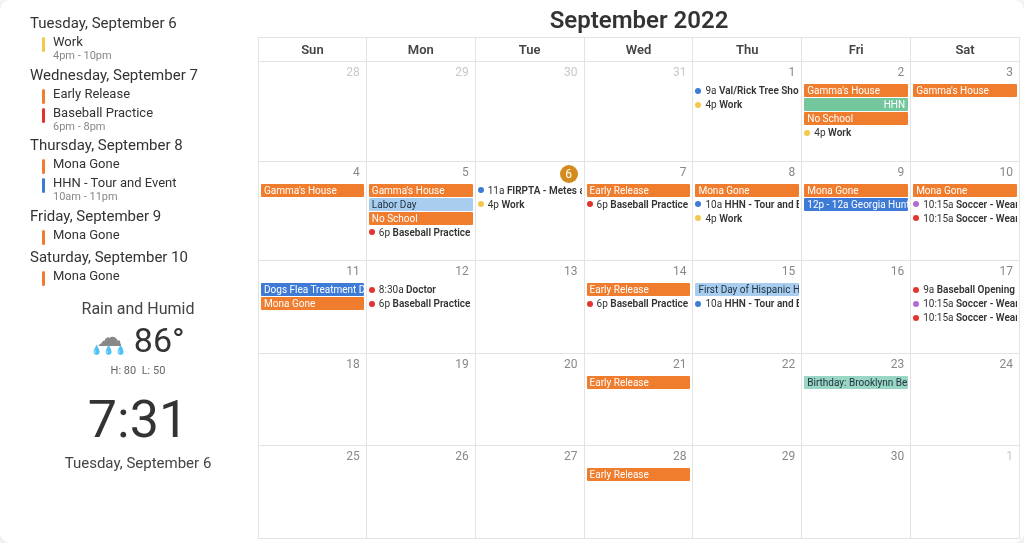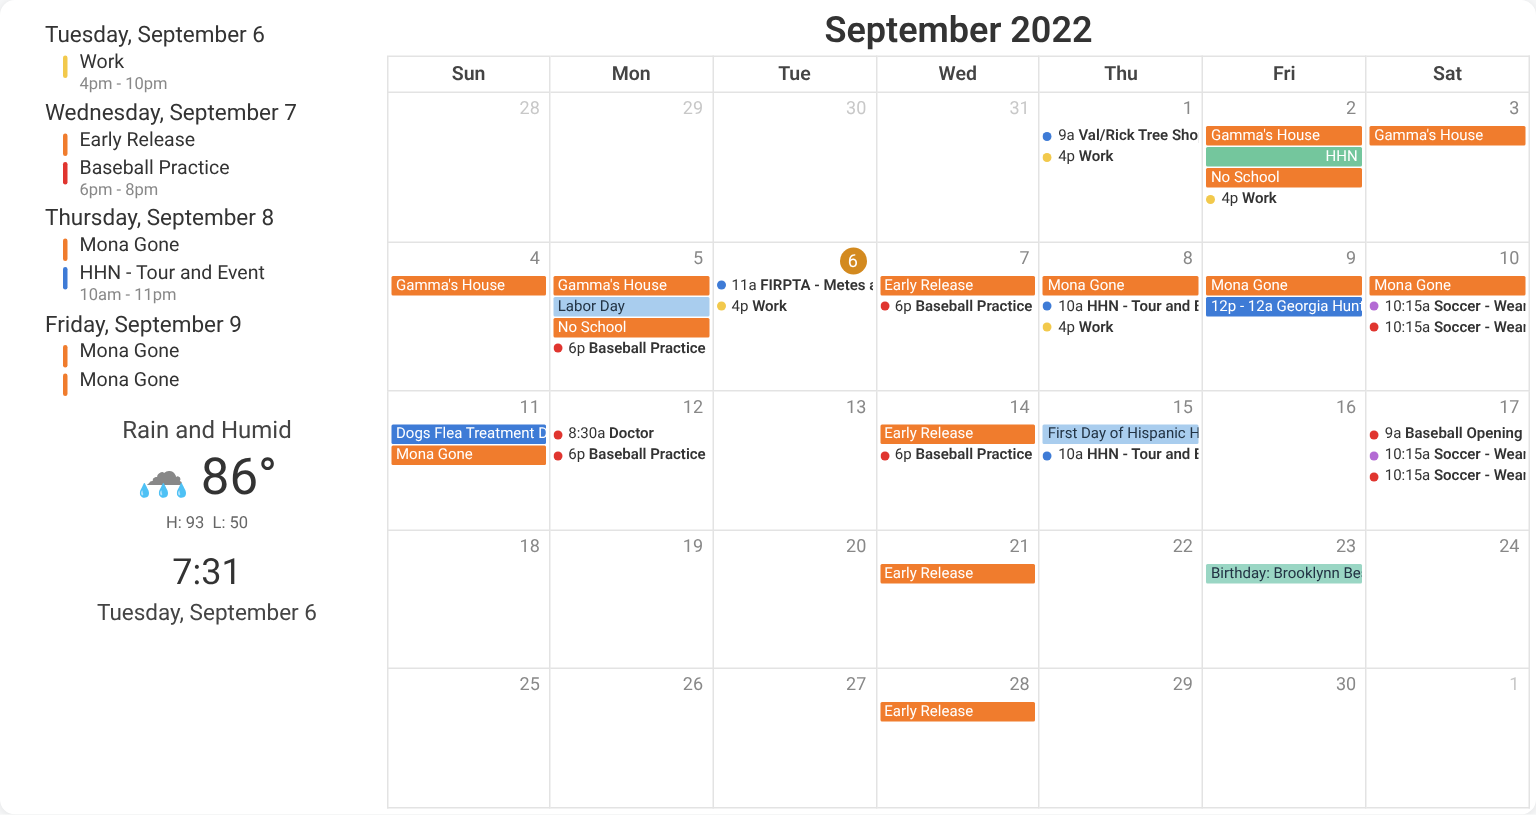--- a/index.html
+++ b/index.html
@@ -11,21 +11,21 @@
   .sb-item { display:flex; align-items:flex-start; gap:8px; padding:1px 0 1px 12px; }
   .sb-bar  { width:3px; height:15px; border-radius:2px; flex:none; margin-top:2px; }
   .sb-txt  { display:flex; flex-direction:column; line-height:1.15; }
   .sb-title{ font-size:13px; color:#333; }
   .sb-sub  { font-size:11px; color:#888; }
   .weather { margin-top:8px; text-align:center; }
   .w-desc  { font-size:16px; color:#444; }
   .w-main  { display:flex; align-items:center; justify-content:center; gap:6px; margin-top:2px;}
   .w-temp  { font-size:34px; color:#333; }
   .w-hl    { font-size:11px; color:#666; margin-top:4px;}
-  .clock-t { font-size:24px; text-align:center; margin-top:8px; color:#333; font-weight:400;}
+  .clock-t { font-size:52px; text-align:center; margin-top:8px; color:#333; font-weight:400;}
   .clock-d { font-size:15px; text-align:center; color:#444; }
 
   .cal { flex:1; padding:4px 4px 4px 0; display:flex; flex-direction:column; }
   .cal-title { text-align:center; font-size:24px; font-weight:600; color:#333; margin:2px 0 3px; }
   .grid-head, .grid-body { display:grid; grid-template-columns:repeat(7,1fr); }
   .grid-head > div { text-align:center; font-weight:600; font-size:13px; color:#444; padding:4px 0; border:1px solid #e3e3e3; border-left:none; }
   .grid-head > div:first-child { border-left:1px solid #e3e3e3; }
   .grid-body { flex:1; }
   .cell { border:1px solid #e3e3e3; border-top:none; border-left:none; padding:2px 2px; overflow:hidden; position:relative; min-height:73px;}
   .cell:nth-child(7n+1){ border-left:1px solid #e3e3e3;}
@@ -82,35 +82,36 @@
             <div class="sb-sub">10am - 11pm</div>
           </div>
         </div>
         <div class="day-hdr">Friday, September 9</div>
         <div class="sb-item">
           <div class="sb-bar" style="background: rgb(240, 124, 45);"></div>
           <div class="sb-txt">
             <div class="sb-title">Mona Gone</div>
           </div>
         </div>
+        <div class="day-hdr">Saturday, September 10</div>
         <div class="sb-item">
           <div class="sb-bar" style="background: rgb(240, 124, 45);"></div>
           <div class="sb-txt">
             <div class="sb-title">Mona Gone</div>
           </div>
         </div>
       </div>
   <div class="weather">
     <div class="w-desc">Rain and Humid</div>
     <div class="w-main">
       <div class="cloud">☁<span class="rain">💧💧💧</span></div>
       <div class="w-temp">86°</div>
     </div>
     <div class="w-hl">
-      <span>H: 93</span>&nbsp;&nbsp;<span>L: 50</span>
+      <span>H: 80</span>&nbsp;&nbsp;<span>L: 50</span>
     </div>
   </div>
   <div class="clock-t">7:31</div>
   <div class="clock-d">Tuesday, September 6</div>
 </div>
 
 <div class="cal">
   <div class="cal-title">September 2022</div>
   <div class="grid-head" id="dow-row">
         <div>Sun</div>

